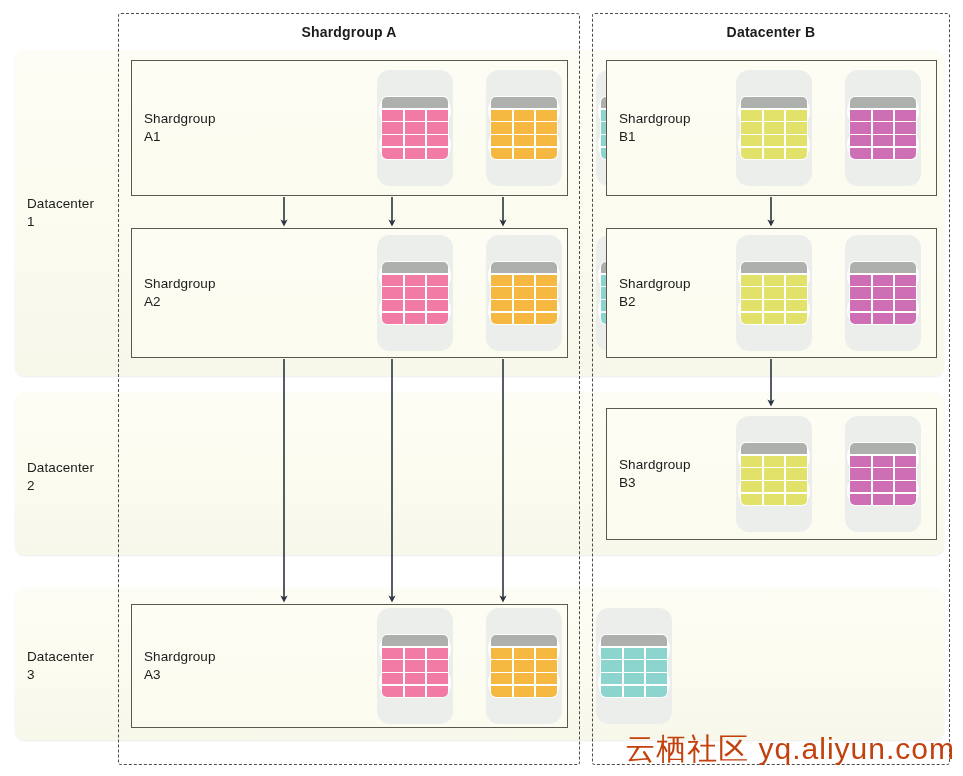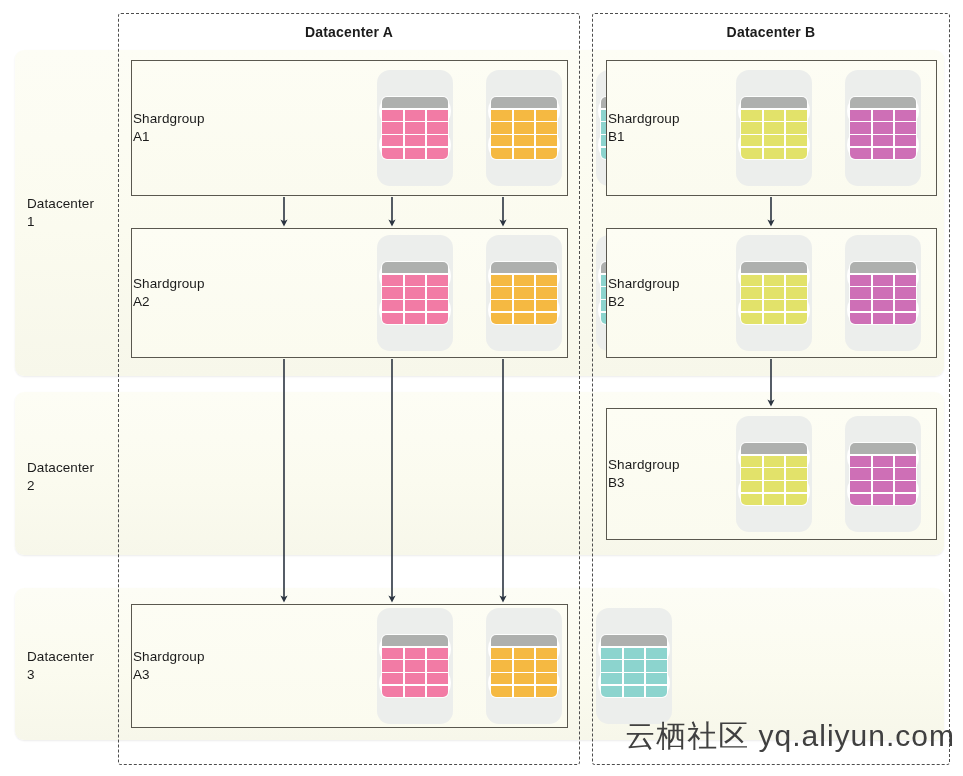--- a/index.html
+++ b/index.html
@@ -54,21 +54,21 @@
 
   
   .shardgroup {
     position: absolute;
     border: 1.6px solid #5a584f;
     background: linear-gradient(180deg,#fdfdf4 0%,#fbfbef 100%);
     box-sizing: border-box;
   }
   .sg-label {
     position: absolute;
-    left: 1px;
+    left: 12px;
     top: 50%;
     transform: translateY(-50%);
     font-size: 13.5px;
     color: #1b1b1b;
     line-height: 1.32;
     white-space: pre-line;
     letter-spacing: 0.1px;
   }
 
   
@@ -135,23 +135,23 @@
     width: 963px;
     height: 776px;
     pointer-events: none;
     overflow: visible;
   }
 
   
   .watermark {
     position: absolute;
     right: 8px;
-    bottom: 19px;
+    bottom: 6px;
     font-size: 30px;
-    color: #404040;
+    color: #c2410c;
     letter-spacing: 1px;
     white-space: nowrap;
     user-select: none;
   }
 </style>
 </head>
 <body>
 
 <div id="canvas">
 
@@ -161,21 +161,21 @@
 
   <div class="dc-band" style="left:15px; top:392px; width:929px; height:163px;"></div>
   <div class="dc-label" style="left:27px; top:459px;">Datacenter
 2</div>
 
   <div class="dc-band" style="left:15px; top:588px; width:929px; height:152px;"></div>
   <div class="dc-label" style="left:27px; top:648px;">Datacenter
 3</div>
 
   <div class="shardspace" style="left:118px; top:13px; width:462px; height:752px;"></div>
-  <div class="shardspace-title" style="left:118px; top:24px; width:462px;">Datacenter A</div>
+  <div class="shardspace-title" style="left:118px; top:24px; width:462px;">Shardgroup A</div>
 
   <div class="shardspace" style="left:592px; top:13px; width:358px; height:752px;"></div>
   <div class="shardspace-title" style="left:592px; top:24px; width:358px;">Datacenter B</div>
 
   <div class="shardgroup" style="left:131px; top:60px; width:437px; height:136px;">
     <div class="sg-label">Shardgroup
 A1</div>
     <div class="shard" style="left:235px;">
       <div class="cyl">
         <div class="cyl-notch l t"></div>

